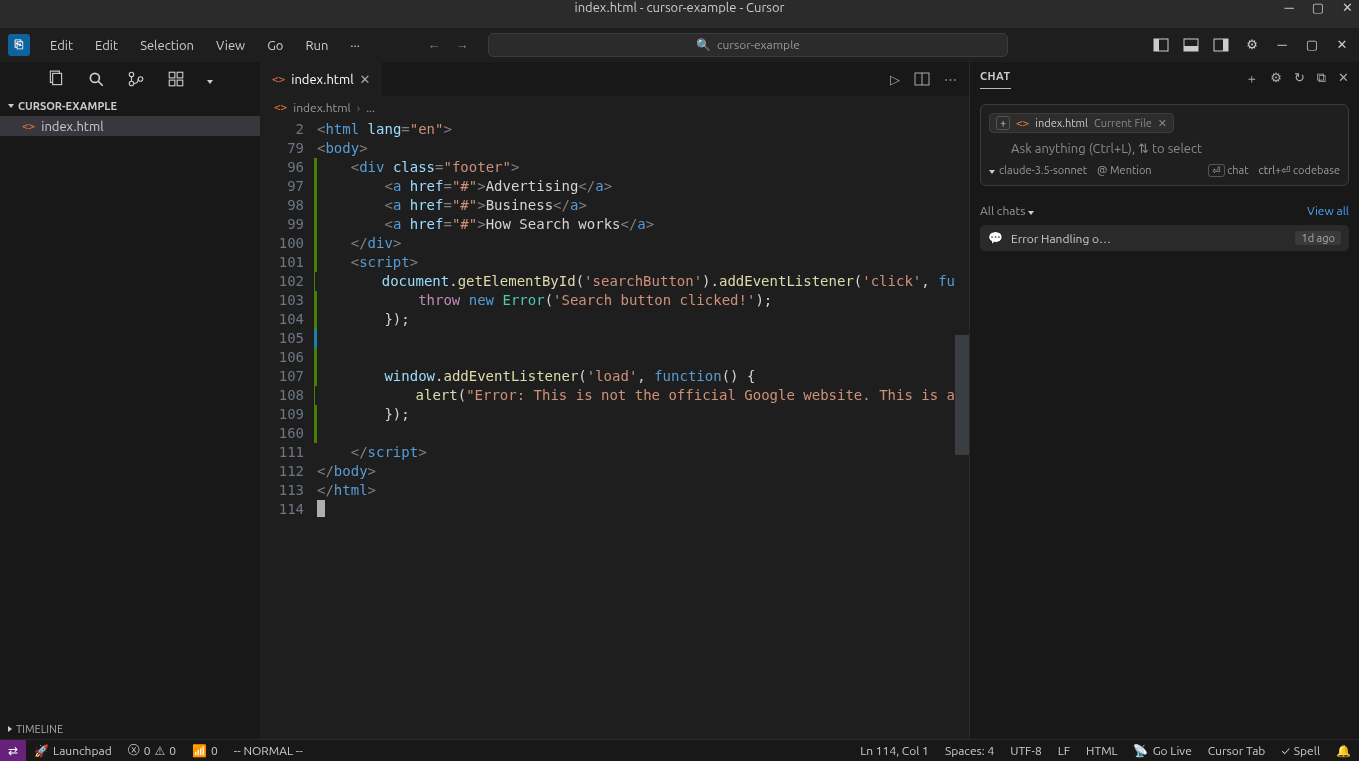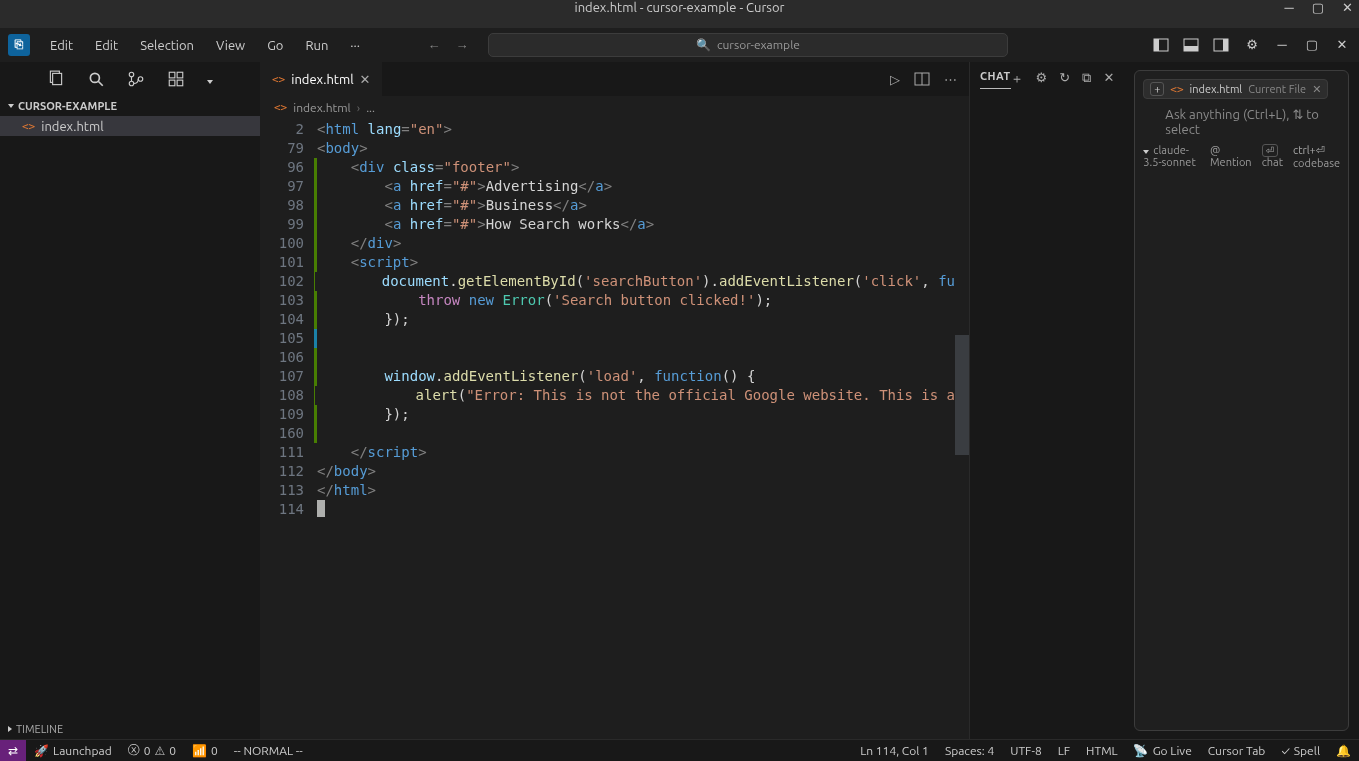--- a/index.html
+++ b/index.html
@@ -117,21 +117,21 @@
 .c-js{color:#d4d4d4;}
 .c-id{color:#9cdcfe;}
 .c-func{color:#dcdcaa;}
 .c-kw{color:#c586c0;}
 .c-kw2{color:#569cd6;}
 .c-cls{color:#4ec9b0;}
 .cursor-block{display:inline-block;width:8px;height:17px;background:#aeafad;}
 .minimap{width:14px;background:#1e1e1e;position:relative;}
 .minimap .viewport{position:absolute;right:0;top:35%;width:14px;height:120px;background:#3a3d41;}
 
-.chat-panel{width:390px;background:#181818;border-left:1px solid #2a2a2a;display:flex;flex-direction:row;}
+.chat-panel{width:390px;background:#181818;border-left:1px solid #2a2a2a;display:flex;flex-direction:column;}
 .chat-header{height:34px;display:flex;align-items:center;padding:0 10px;}
 .chat-title{font-size:11px;font-weight:bold;letter-spacing:0.5px;border-bottom:1px solid #bbb;padding-bottom:6px;}
 .chat-header-actions{margin-left:auto;display:flex;gap:12px;color:#aaa;}
 .chat-header-actions span{cursor:pointer;}
 .chat-input-box{
   margin:8px 10px;border:1px solid #3c3c3c;border-radius:6px;background:#1f1f1f;padding:8px;
 }
 .context-chip{
   display:inline-flex;align-items:center;gap:6px;background:#2d2d2d;border:1px solid #3c3c3c;
   border-radius:4px;padding:2px 6px;font-size:11px;color:#ccc;margin-bottom:6px;
@@ -339,20 +339,31 @@
       <div class="chat-placeholder">Ask anything (Ctrl+L), ⇅ to select</div>
       <div class="chat-input-footer">
         <span><span class="chevron-down" style="margin-right:4px;"></span><span>claude-3.5-sonnet</span></span>
         <span>@ Mention</span>
         <div class="right">
           <span><span class="kbd">⏎</span> <span>chat</span></span>
           <span><span style="color:#aaa;">ctrl+⏎</span> <span>codebase</span></span>
         </div>
       </div>
     </div>
+    <div class="chat-history">
+      <div class="hist-head">
+        <span><span>All chats</span> <span class="chevron-down"></span></span>
+        <span class="link">View all</span>
+      </div>
+      <div class="hist-item">
+        <span>💬</span>
+        <span>Error Handling o…</span>
+        <span class="time">1d ago</span>
+      </div>
+    </div>
   </div>
 </div>
 
 <div class="statusbar">
   <div class="remote">⇄</div>
   <div class="sb-item">🚀 <span>Launchpad</span></div>
   <div class="sb-item">
     <span>ⓧ</span>
       <span>0</span>
     <span>⚠</span>

